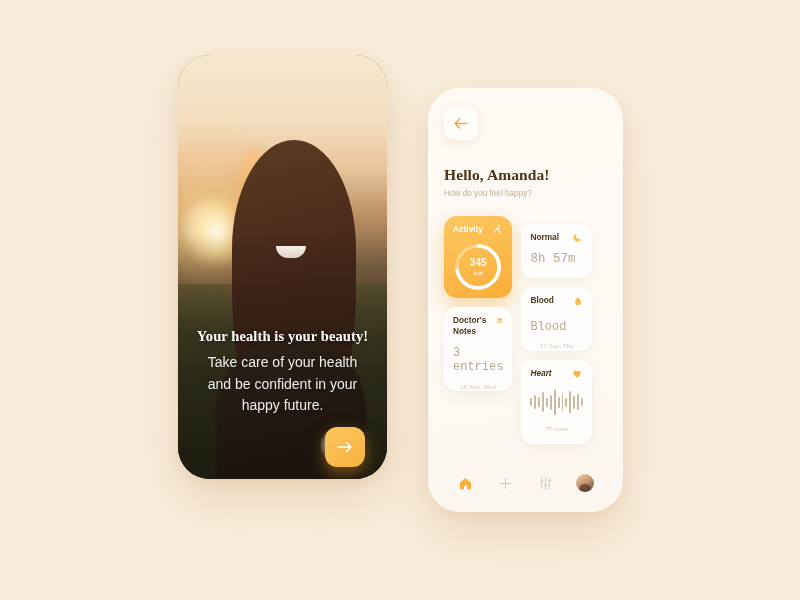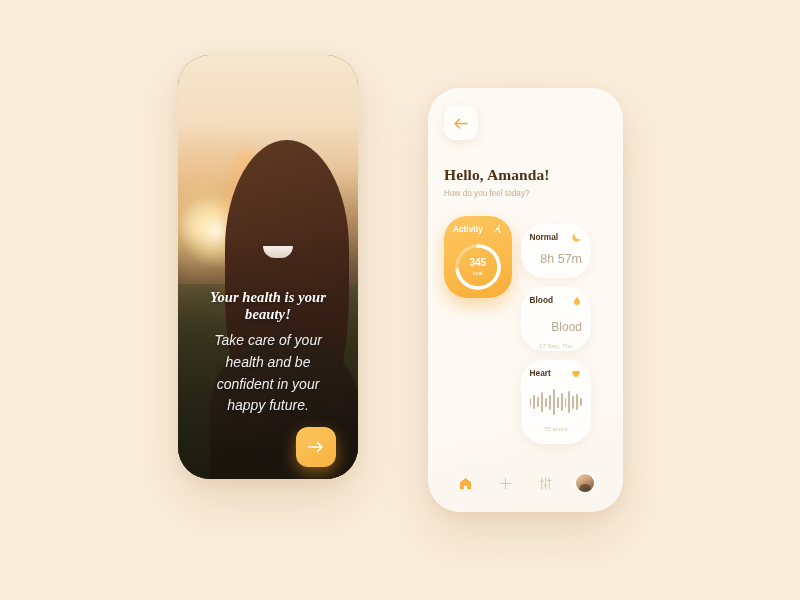--- a/index.html
+++ b/index.html
@@ -19,28 +19,27 @@
   .canvas {
     position: absolute;
     inset: 0;
   }
 
   
   .phone-left {
     position: absolute;
     left: 178px;
     top: 55px;
-    width: 180px;
+    width: 209px;
     height: 424px;
     border-radius: 32px;
     overflow: hidden;
     box-shadow: 0 22px 48px rgba(176, 130, 72, 0.22),
                 0 4px 14px rgba(176, 130, 72, 0.12);
     background: #737373;
-    font-style: italic;
   }
 
   
   .photo {
     position: absolute;
     inset: 0;
     background:
       radial-gradient(circle at 14% 40%, rgba(255,244,214,0.95) 0%, rgba(255,214,140,0.55) 9%, rgba(255,188,108,0.18) 20%, rgba(0,0,0,0) 34%),
       linear-gradient(to bottom,
         #f6e7cd 0%,
@@ -210,42 +209,42 @@
   .cards {
     display: flex;
     gap: 9px;
     margin-top: 18px;
   }
   .col { display: flex; flex-direction: column; gap: 9px; width: 50%; }
   .col-right { padding-top: 8px; }
 
   .card {
     background: #fffefc;
-    border-radius: 23px;
+    border-radius: 13px;
     box-shadow: 0 4px 12px rgba(190,150,95,0.11);
     padding: 8px 9px 9px 9px;
     position: relative;
   }
   .card-head {
     display: flex;
     align-items: flex-start;
     justify-content: space-between;
     gap: 4px;
   }
   .card-title {
     font-size: 8.3px;
     font-weight: 700;
     color: #4b371c;
     line-height: 1.28;
   }
   .card-value {
-    font-family: Liberation Sans, sans-serif;
+    font-family: Liberation Mono, monospace;
     font-size: 12px;
     color: #b9a891;
-    text-align: right;
+    text-align: left;
   }
   .card-date {
     font-size: 6.2px;
     color: #d8c9b4;
     text-align: center;
   }
 
   
   .card-activity {
     background: linear-gradient(160deg, #fdc760 0%, #fbb949 60%, #f9ad37 100%);
@@ -294,21 +293,21 @@
   }
   .gauge span { width: 1.7px; border-radius: 1px; display: block; }
   .card-water .card-date { margin-top: 5px; }
 
   
   .card-notes { height: 84px; display: flex; flex-direction: column; }
   .card-notes .card-value { margin-top: 10px; }
   .card-notes .card-date { margin-top: 9px; }
 
   
-  .card-heart { height: 84px; display: flex; flex-direction: column; }
+  .card-heart { height: 84px; display: flex; flex-direction: column; font-style: italic; }
   .wave {
     display: flex;
     align-items: center;
     justify-content: center;
     gap: 2px;
     height: 30px;
     margin-top: 8px;
   }
   .wave span { width: 1.9px; border-radius: 1.2px; background: #cbbaa2; display: block; }
   .card-heart .card-date { margin-top: 8px; }
@@ -384,21 +383,21 @@
   <div class="phone-right">
 
     <button class="back-button">
       <svg width="14" height="11" viewBox="0 0 14 11" fill="none">
         <path d="M13 5.5H1M5.5 1L1 5.5 5.5 10" stroke="#f2a93c" stroke-width="1.4" stroke-linecap="round" stroke-linejoin="round"></path>
       </svg>
     </button>
 
     <div class="greeting">
       <div class="greeting-title">Hello, Amanda!</div>
-      <div class="greeting-sub">How do you feel today?</div>
+      <div class="greeting-sub">How do you feel happy?</div>
     </div>
 
     <div class="cards">
 
       <div class="col">
 
         <div class="card card-activity">
           <div class="card-head">
             <span class="card-title">Activity</span>
             <svg width="11" height="11" viewBox="0 0 24 24" fill="#ffffff">
@@ -413,20 +412,32 @@
               <circle id="ring-progress" cx="25" cy="25" r="21" fill="none" stroke="#ffffff" stroke-width="3.6" stroke-linecap="round" transform="rotate(-90 25 25)" stroke-dasharray="131.9" stroke-dashoffset="36.9"></circle>
             </svg>
             <div class="ring-label">
               <span class="ring-value">345</span>
               <span class="ring-unit">kcal</span>
             </div>
           </div>
         </div>
 
 
+        <div class="card card-notes">
+          <div class="card-head">
+            <span class="card-title">Doctor's Notes</span>
+            <svg width="11" height="11" viewBox="0 0 24 24" fill="none">
+              <path d="M5 3.5h9l5 5v12H5z" fill="#fbc05a"></path>
+              <path d="M14 3.5v5h5" fill="#f4a52c"></path>
+              <path d="M8 12h8M8 15.5h8M8 19h5" stroke="#ffffff" stroke-width="1.3" stroke-linecap="round"></path>
+            </svg>
+          </div>
+          <div class="card-value">3 entries</div>
+          <div class="card-date">16 Sep, Wed</div>
+        </div>
       </div>
 
       <div class="col col-right">
 
         <div class="card card-sleep">
           <div class="card-head">
             <span class="card-title">Normal</span>
             <svg width="11" height="11" viewBox="0 0 24 24" fill="#fbbe4e">
               <path d="M20.5 15.3A9 9 0 0 1 8.8 3.6a9 9 0 1 0 11.7 11.7z"></path>
             </svg>

